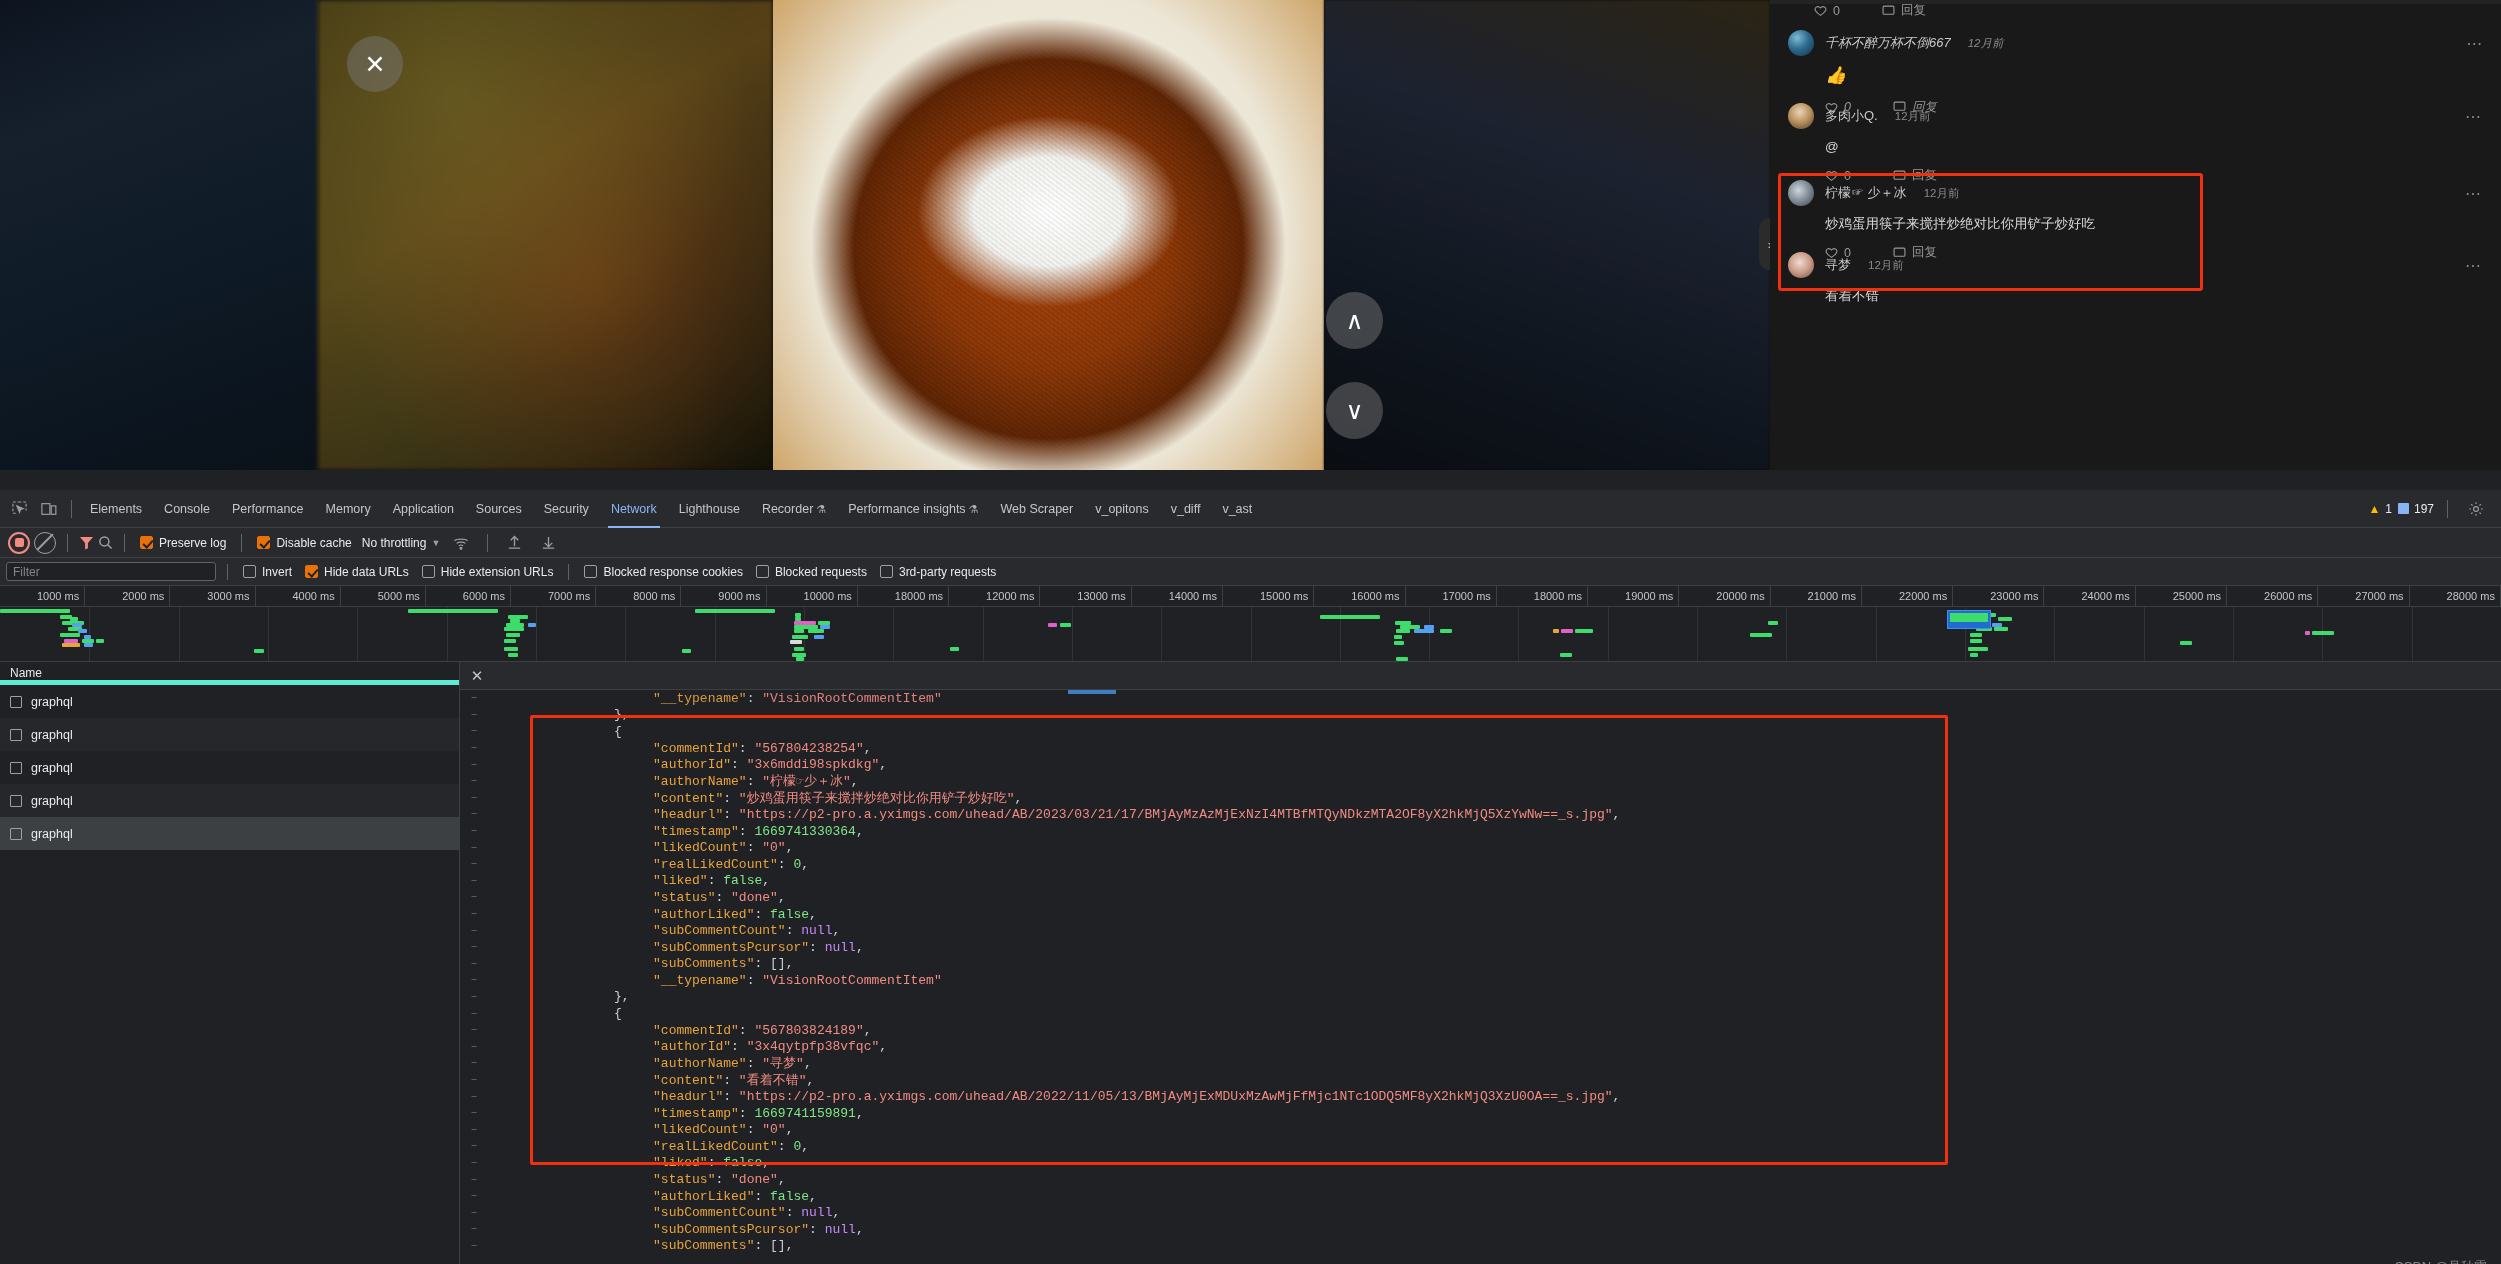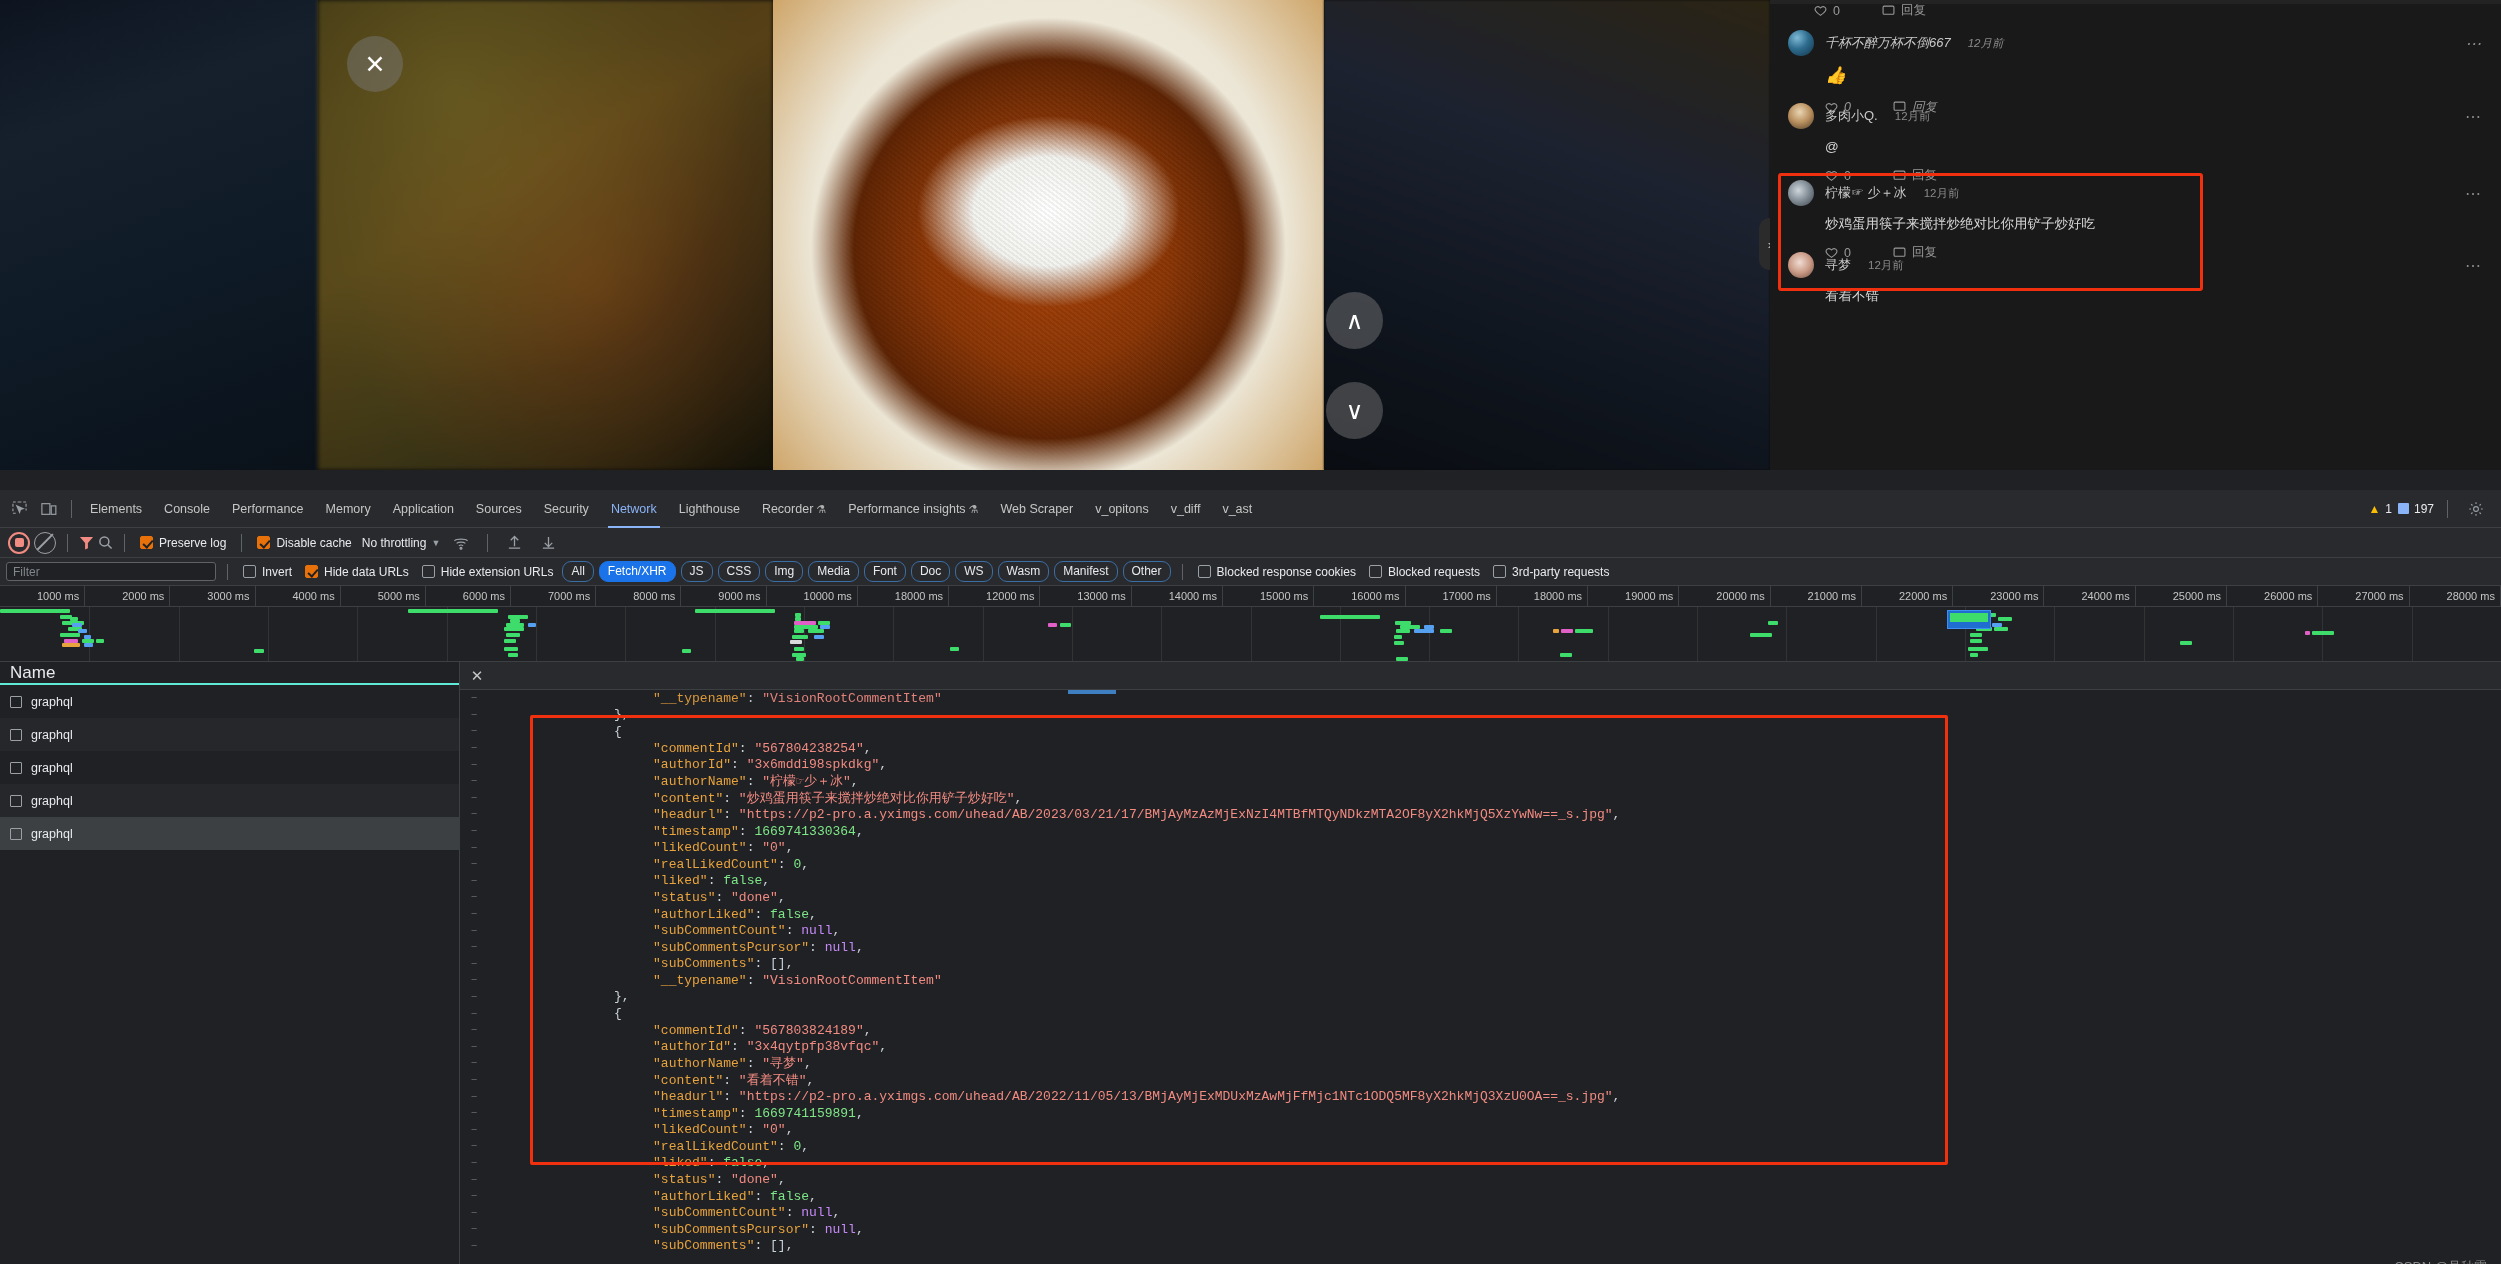--- a/index.html
+++ b/index.html
@@ -178,22 +178,22 @@
     position: relative; height: 55px; background:#202124; border-bottom:1px solid #3c4043;
     overflow: hidden;
   }
   .wf-gridline { position:absolute; top:0; bottom:0; width:1px; background:#323335; }
   .bar { position:absolute; height:4px; border-radius:1px; }
 
   
   .dt-split { display:flex; height: 620px; }
   .reqlist { width: 460px; border-right:1px solid #3c4043; background:#202124; }
   .reqlist-head {
-    height: 23px; display:flex; align-items:center; padding:0 10px;
-    border-bottom:2px solid #5eead4; color:#e8eaed; font-size:17px; background:#202124;
+    height: 23px; display:flex; align-items:flex-end; padding:0 10px;
+    border-bottom:5px solid #5eead4; color:#e8eaed; font-size:12px; background:#202124;
   }
   .req-row {
     height: 33px; display:flex; align-items:center; gap:9px; padding:0 10px;
     color:#e8eaed; font-size:12.5px; cursor:pointer;
   }
   .req-row:nth-child(even) { background:#26272a; }
   .req-row.selected { background:#3c4043; }
   .req-cb { width:12px;height:12px;border:1.4px solid #9aa0a6;border-radius:1px;flex:none; }
 
   .detail { flex:1; display:flex; flex-direction:column; background:#202124; min-width:0; }
@@ -494,34 +494,20 @@
       <span>Invert</span>
     </label>
     <label class="tb-check">
       <span class="cbx on"></span>
       <span>Hide data URLs</span>
     </label>
     <label class="tb-check">
       <span class="cbx"></span>
       <span>Hide extension URLs</span>
     </label>
-    <div id="type-chips-host" style="display:flex;align-items:center;gap:5px;">
-        <div class="type-chip bordered">All</div>
-        <div class="type-chip bordered active">Fetch/XHR</div>
-        <div class="type-chip bordered">JS</div>
-        <div class="type-chip bordered">CSS</div>
-        <div class="type-chip bordered">Img</div>
-        <div class="type-chip bordered">Media</div>
-        <div class="type-chip bordered">Font</div>
-        <div class="type-chip bordered">Doc</div>
-        <div class="type-chip bordered">WS</div>
-        <div class="type-chip bordered">Wasm</div>
-        <div class="type-chip bordered">Manifest</div>
-        <div class="type-chip bordered">Other</div>
-      </div>
     <div class="chip-sep"></div>
     <label class="tb-check">
       <span class="cbx"></span>
       <span>Blocked response cookies</span>
     </label>
     <label class="tb-check">
       <span class="cbx"></span>
       <span>Blocked requests</span>
     </label>
     <label class="tb-check">

